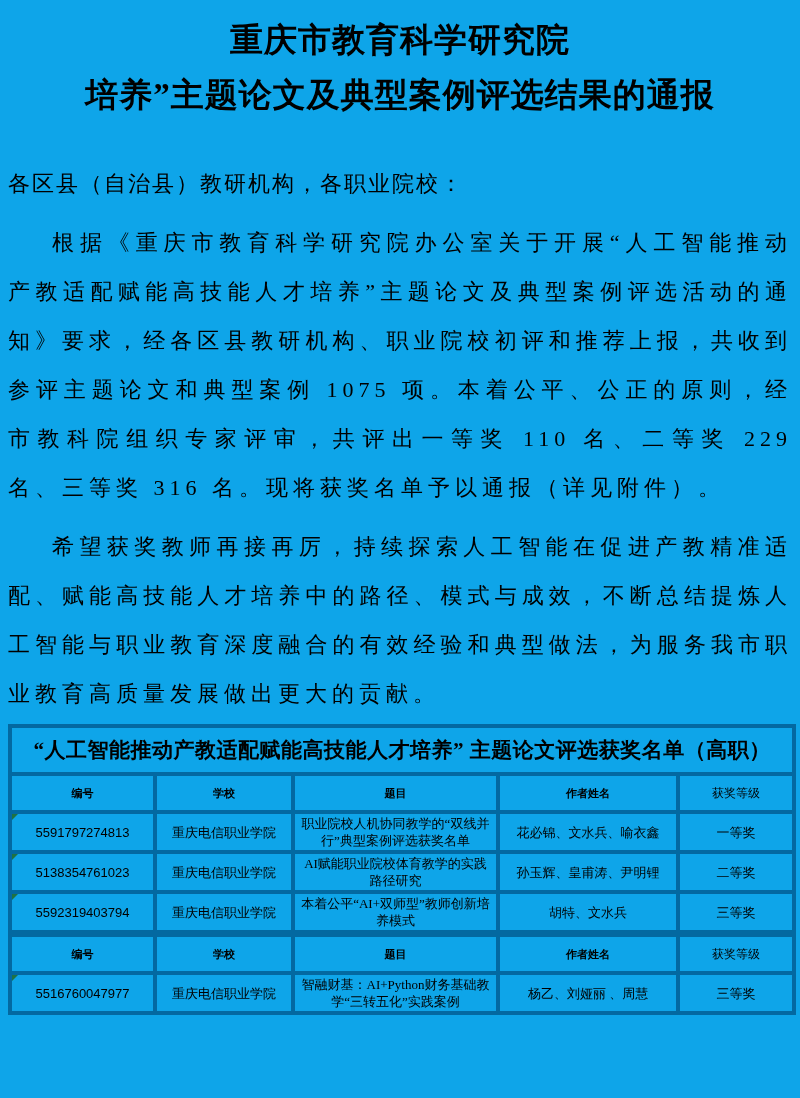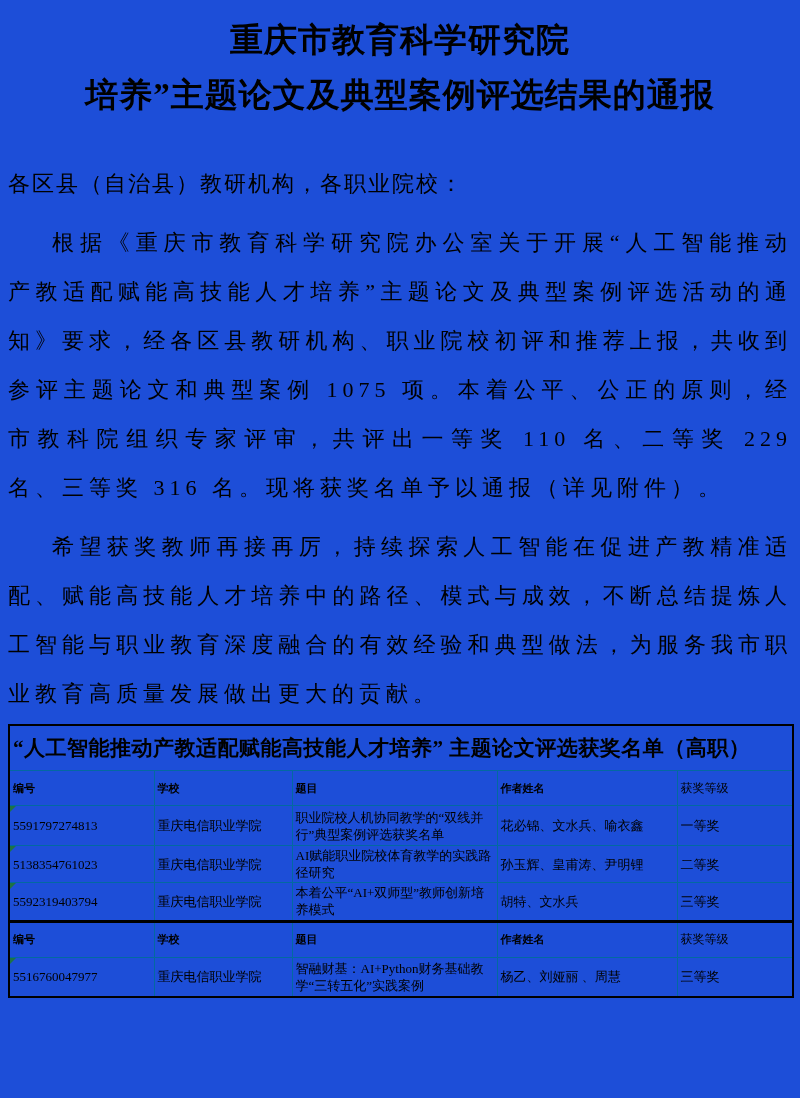--- a/index.html
+++ b/index.html
@@ -5,21 +5,21 @@
   html, body {
     margin: 0;
     padding: 0;
     background: #ffffff;
   }
   .page {
     position: relative;
     width: 800px;
     height: 1098px;
     overflow: hidden;
-    background: #1d4ed8;
+    background: #0ea5e9;
     color: #000000;
     font-family: "Liberation Serif", "DejaVu Serif", serif;
   }
   
   .doc-title {
     margin-top: 13px;
     text-align: center;
     font-weight: bold;
     font-size: 33px;
     line-height: 55px;
@@ -43,22 +43,22 @@
   }
   
   .award-table {
     width: 784px;
     margin: 6px 8px 0 8px;
     border-collapse: collapse;
     table-layout: fixed;
     border: 2px solid #000;
   }
   .award-table td {
-    border: 1px solid #0369a1;
-    text-align: left;
+    border: 4px solid #0369a1;
+    text-align: center;
     vertical-align: middle;
     padding: 1px 3px;
     overflow: hidden;
   }
   .t-title {
     font-weight: bold;
     font-size: 21px;
     height: 42px;
     letter-spacing: 0.5px;
     font-family: "Liberation Serif", "DejaVu Serif", serif;
@@ -74,21 +74,21 @@
   }
   .t-row td {
     font-size: 13px;
     line-height: 17px;
   }
   .r1 { height: 40px; }
   .r2 { height: 37px; border-radius: 10px; }
   .r3 { height: 38px; margin-top: 16px; }
   .c-id {
     position: relative;
-    font-family: Liberation Serif, serif;
+    font-family: Liberation Sans, sans-serif;
     font-size: 14px;
   }
   .flag {
     position: absolute;
     top: 0;
     left: 0;
     width: 0;
     height: 0;
     border-top: 6px solid #1f7244;
     border-right: 6px solid transparent;

